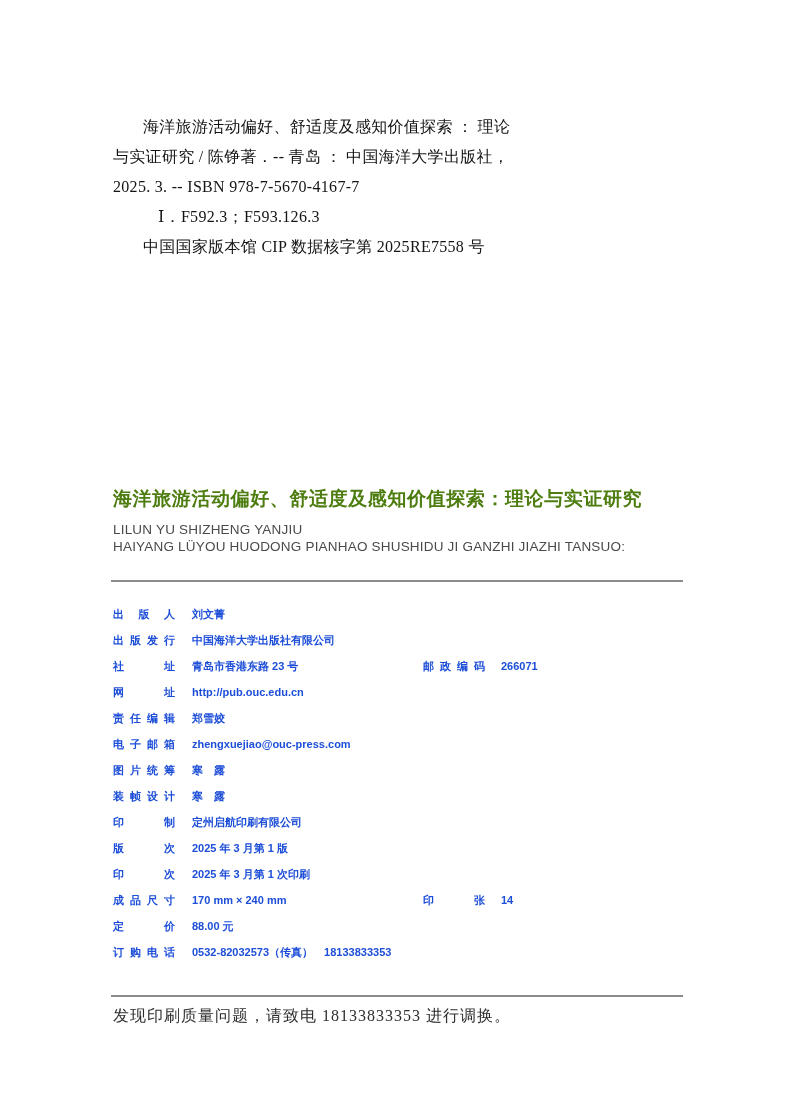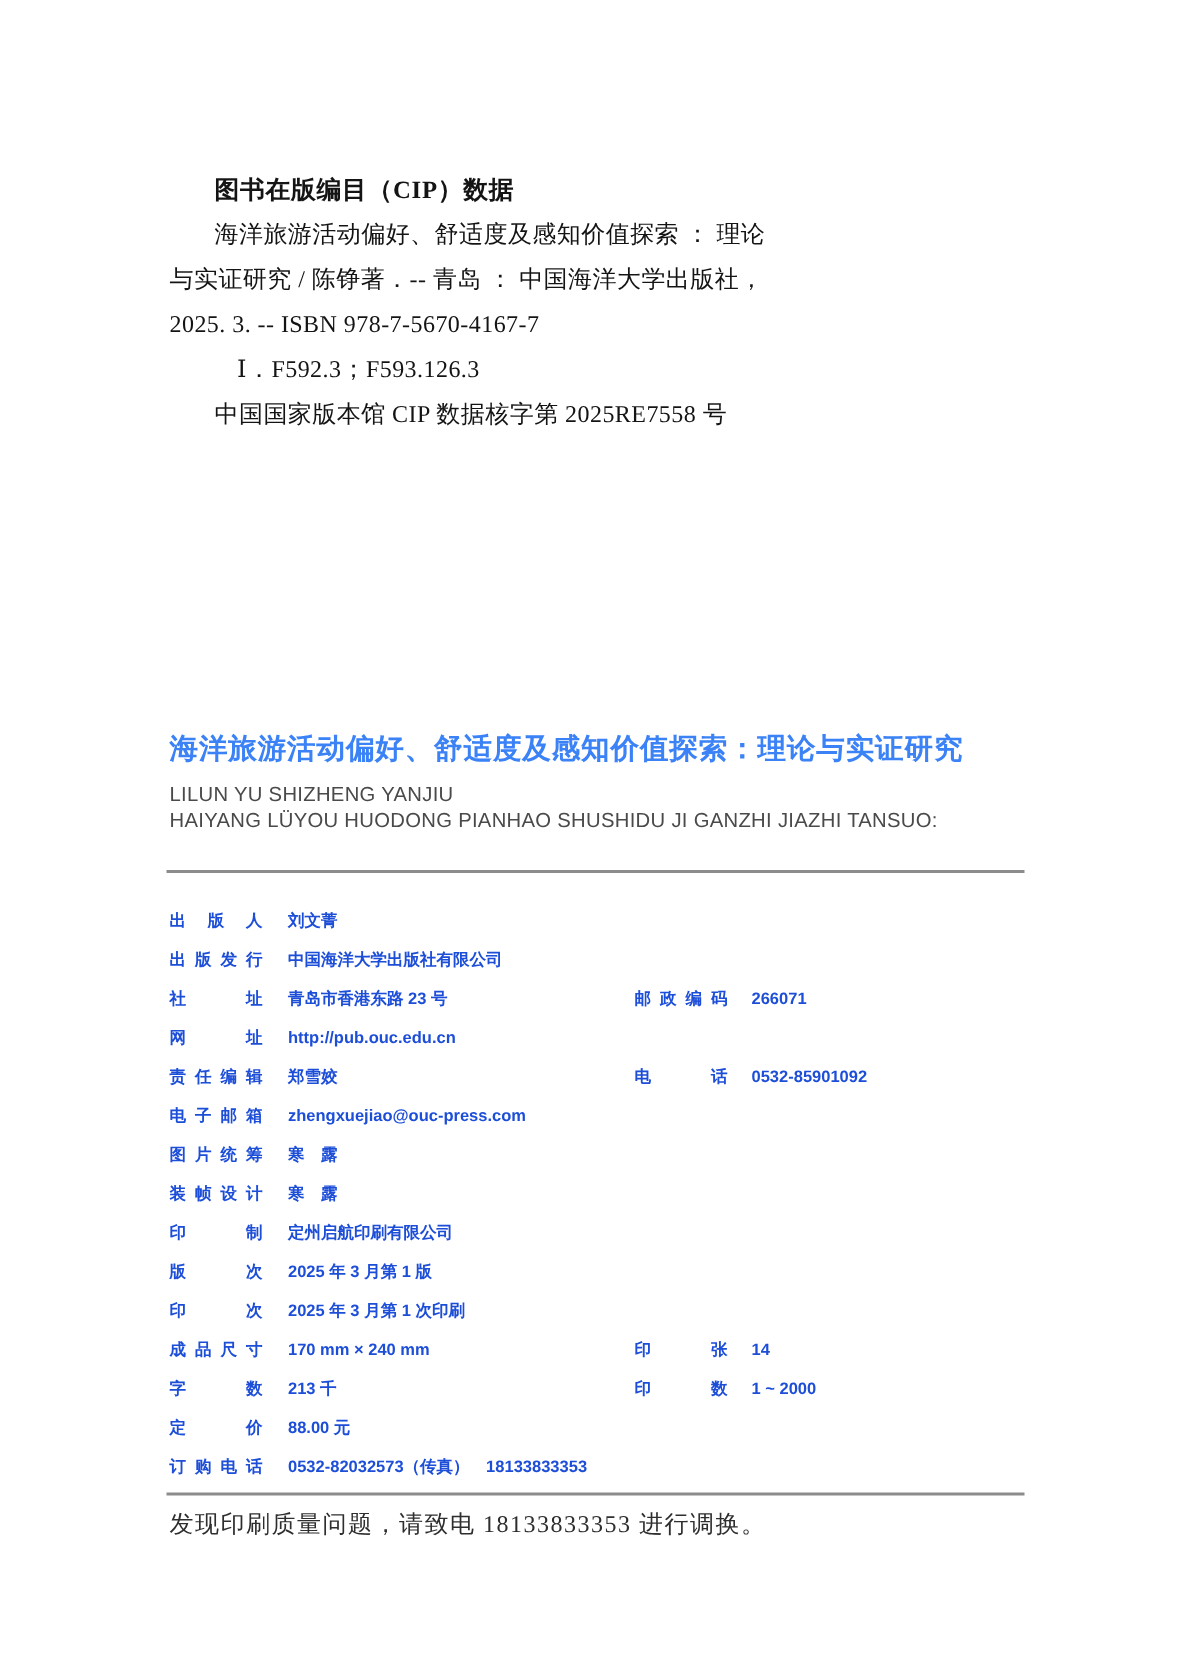--- a/index.html
+++ b/index.html
@@ -17,21 +17,21 @@
     font-size:16px; line-height:30px; color:#141414;
   }
   .cip-heading { font-weight:bold; padding-left:30px; font-size:16.5px; letter-spacing:0.5px; }
   .cip-line { letter-spacing:0.3px; }
   .ind2 { padding-left:30px; }
   .ind3 { padding-left:45px; }
 
   
   .title-block { position:absolute; left:113px; top:486px; width:580px; }
   .book-title {
-    font-size:19px; font-weight:bold; color:#3b82f6; letter-spacing:0.6px;
+    font-size:19px; font-weight:bold; color:#4d7c0f; letter-spacing:0.6px;
     white-space:nowrap;
   }
   .pinyin {
     margin-top:9px; font-size:13.5px; line-height:17px; color:#4a4a4a;
     letter-spacing:0.2px;
   }
 
   
   .rule { position:absolute; left:111px; width:572px; height:2px; background:#8c8c8c; }
   .rule-top { top:580px; }
@@ -56,21 +56,20 @@
     font-family:"Liberation Serif","DejaVu Serif",serif;
     font-size:16px; color:#2e2e2e; letter-spacing:1px;
   }
 </style>
 </head>
 <body>
 
 <div class="page">
 
   <div class="cip">
-    <div class="cip-heading">图书在版编目（CIP）数据</div>
     <div class="cip-line ind2">海洋旅游活动偏好、舒适度及感知价值探索 ： 理论</div>
     <div class="cip-line">与实证研究 / 陈铮著．-- 青岛 ： 中国海洋大学出版社，</div>
     <div class="cip-line">2025. 3. -- ISBN 978-7-5670-4167-7</div>
     <div class="cip-line ind3">Ⅰ．F592.3；F593.126.3</div>
     <div class="cip-line ind2">中国国家版本馆 CIP 数据核字第 2025RE7558 号</div>
   </div>
 
   <div class="title-block">
     <div class="book-title">海洋旅游活动偏好、舒适度及感知价值探索：理论与实证研究</div>
     <div class="pinyin">
@@ -95,21 +94,20 @@
       <span class="lbl">社址</span><span class="val">青岛市香港东路 23 号</span>
       <span class="col2"><span class="lbl">邮政编码</span><span class="val">266071</span></span>
     </div>
 
     <div class="row">
       <span class="lbl">网址</span><span class="val">http://pub.ouc.edu.cn</span>
     </div>
 
     <div class="row">
       <span class="lbl">责任编辑</span><span class="val">郑雪姣</span>
-      <span class="col2"><span class="lbl">电话</span><span class="val">0532-85901092</span></span>
     </div>
 
     <div class="row">
       <span class="lbl">电子邮箱</span><span class="val">zhengxuejiao@ouc-press.com</span>
     </div>
 
     <div class="row">
       <span class="lbl">图片统筹</span><span class="val">寒　露</span>
     </div>
 
@@ -127,24 +125,20 @@
 
     <div class="row">
       <span class="lbl">印次</span><span class="val">2025 年 3 月第 1 次印刷</span>
     </div>
 
     <div class="row">
       <span class="lbl">成品尺寸</span><span class="val">170 mm × 240 mm</span>
       <span class="col2"><span class="lbl">印张</span><span class="val">14</span></span>
     </div>
 
-    <div class="row">
-      <span class="lbl">字数</span><span class="val">213 千</span>
-      <span class="col2"><span class="lbl">印数</span><span class="val">1 ~ 2000</span></span>
-    </div>
 
     <div class="row">
       <span class="lbl">定价</span><span class="val">88.00 元</span>
     </div>
 
     <div class="row">
       <span class="lbl">订购电话</span><span class="val">0532-82032573（传真）　18133833353</span>
     </div>
 
   </div>

